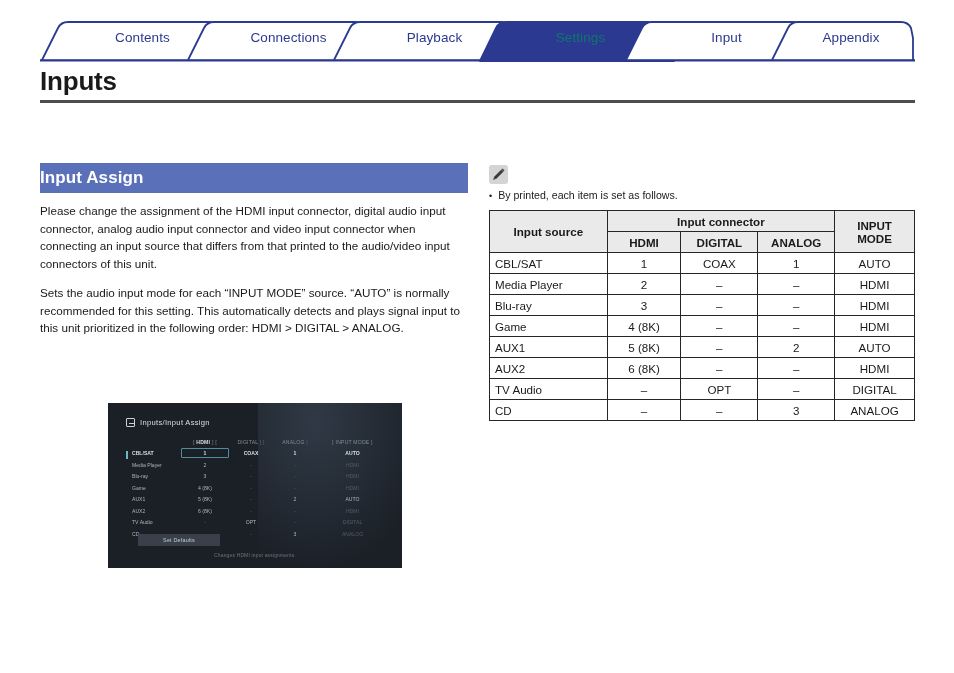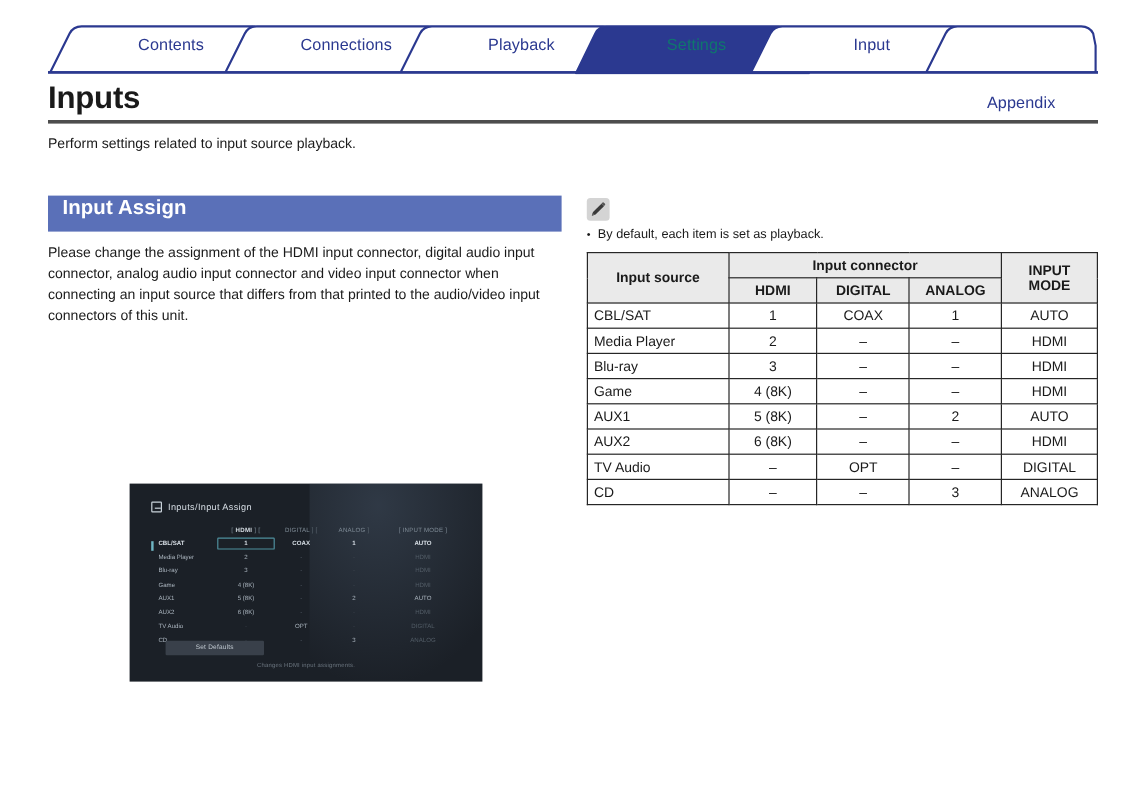--- a/index.html
+++ b/index.html
@@ -67,21 +67,21 @@
   #left-col {
     position: absolute;
     left: 40px; top: 163px;
     width: 428px;
   }
   #section-bar {
     width: 428px;
     height: 30px;
     background: #5a70b8;
     display: flex;
-    padding-left: 12px;
+    align-items: center;
   }
   #section-bar .section-title {
     font-size: 17px;
     font-weight: bold;
     color: #ffffff;
     letter-spacing: 0.1px;
   }
   .body-para {
     font-size: 11.7px;
     line-height: 17.6px;
@@ -255,35 +255,35 @@
       <path d="M586 40 L602 8 Q605 2 612 2 L754 2 Q761 2 764 8 L780 40" fill="#ffffff" stroke="#2b3990" stroke-width="1.8" stroke-linejoin="round"></path>
       <path d="M732 40 L748 8 Q751 2 758 2 L861 2 Q868 2 871 8 L873 18 L873 40" fill="#ffffff" stroke="#2b3990" stroke-width="1.8" stroke-linejoin="round"></path>
 
       <rect x="0" y="39.2" width="875" height="2.3" fill="#2b3990"></rect>
     </svg>
     <div class="tab-label" style="left:20px;  width:165px;">Contents</div>
     <div class="tab-label" style="left:166px; width:165px;">Connections</div>
     <div class="tab-label" style="left:312px; width:165px;">Playback</div>
     <div class="tab-label active" style="left:458px; width:165px;">Settings</div>
     <div class="tab-label" style="left:604px; width:165px;">Input</div>
-    <div class="tab-label" style="left:747px; width:128px;margin-top:48px;">Appendix</div>
+    <div class="tab-label" style="left:747px; width:128px;">Appendix</div>
   </div>
 
   <div id="page-title">Inputs</div>
   <div id="title-rule"></div>
 
   <div id="intro">
-    <div>Perform settings related to input source playback.</div>
   </div>
 
   <div id="left-col">
     <div id="section-bar">
       <span class="section-title">Input Assign</span>
     </div>
     <p class="body-para">Please change the assignment of the HDMI input connector, digital audio input connector, analog audio input connector and video input connector when connecting an input source that differs from that printed to the audio/video input connectors of this unit.</p>
+    <p class="body-para">Sets the audio input mode for each “INPUT MODE” source. “AUTO” is normally recommended for this setting. This automatically detects and plays signal input to this unit prioritized in the following order: HDMI &gt; DIGITAL &gt; ANALOG.</p>
   </div>
 
   <div id="device-shot">
     <div class="glow"></div>
 
     <div id="ds-head">
       <span class="ret-icon"></span>
       <span class="ds-title">Inputs/Input Assign</span>
     </div>
 
@@ -371,21 +371,21 @@
   <div id="right-col">
     <div id="note-icon">
       <svg width="13" height="13" viewBox="0 0 13 13">
         <path d="M1.2 11.8 L2.2 8.7 L9.2 1.7 L11.3 3.8 L4.3 10.8 Z" fill="#3a3a3a"></path>
         <path d="M9.2 1.7 L10.1 0.8 Q10.7 0.3 11.3 0.9 L12.2 1.8 Q12.7 2.4 12.1 2.9 L11.3 3.8 Z" fill="#555"></path>
         <path d="M1.2 11.8 L2.0 9.4 L3.6 11.0 Z" fill="#666"></path>
       </svg>
     </div>
     <div id="note-line">
       <span class="bullet">•</span>
-      <span>By default, each item is set as playback.</span>
+      <span>By printed, each item is set as follows.</span>
     </div>
 
     <table id="dtable">
       <thead>
         <tr>
           <th class="src-h" rowspan="2">Input source</th>
           <th colspan="3">Input connector</th>
           <th class="mode-h" rowspan="2">
             <div>INPUT</div>
             <div>MODE</div>

